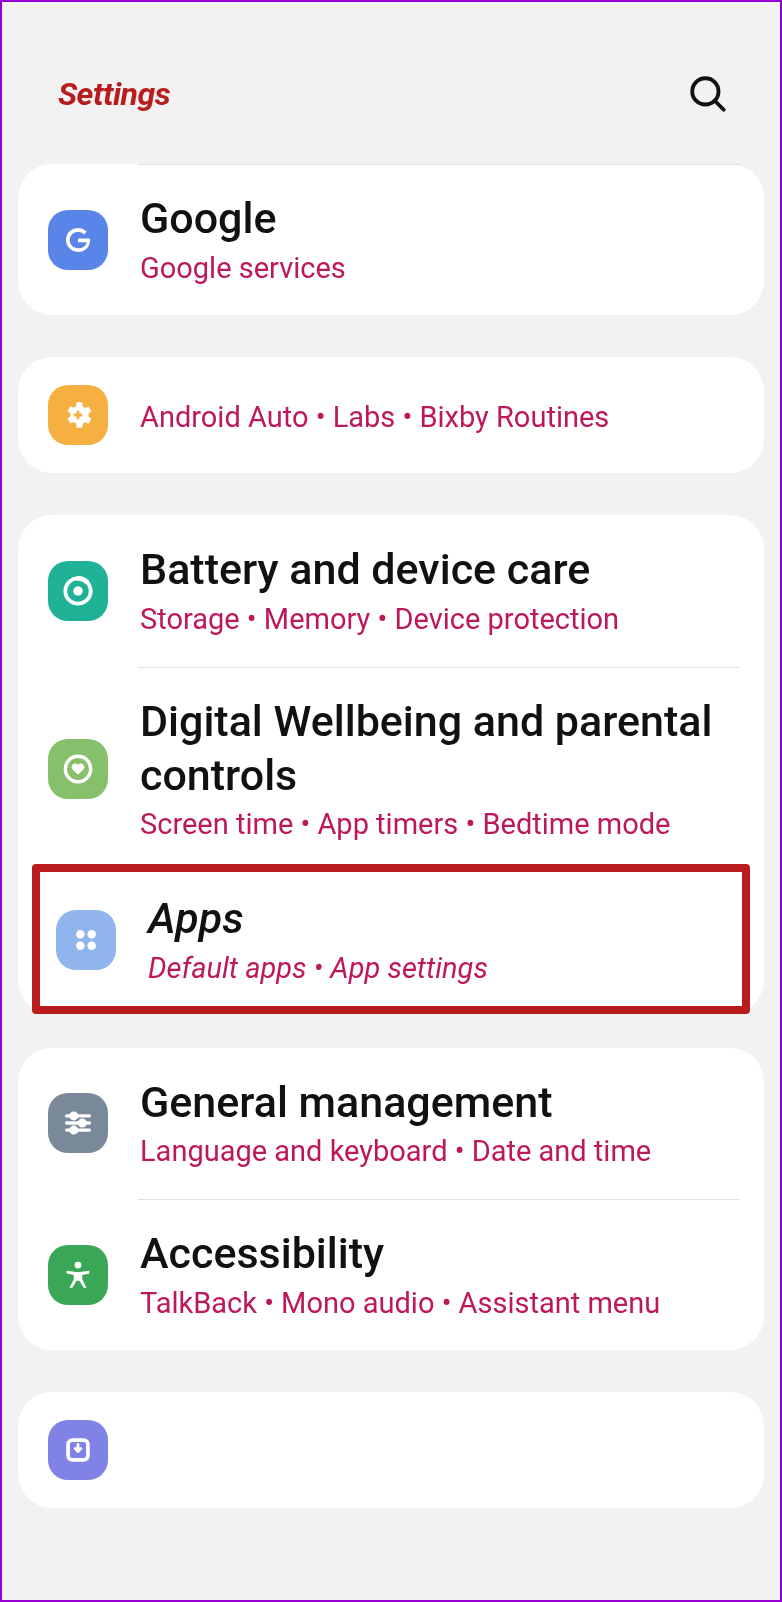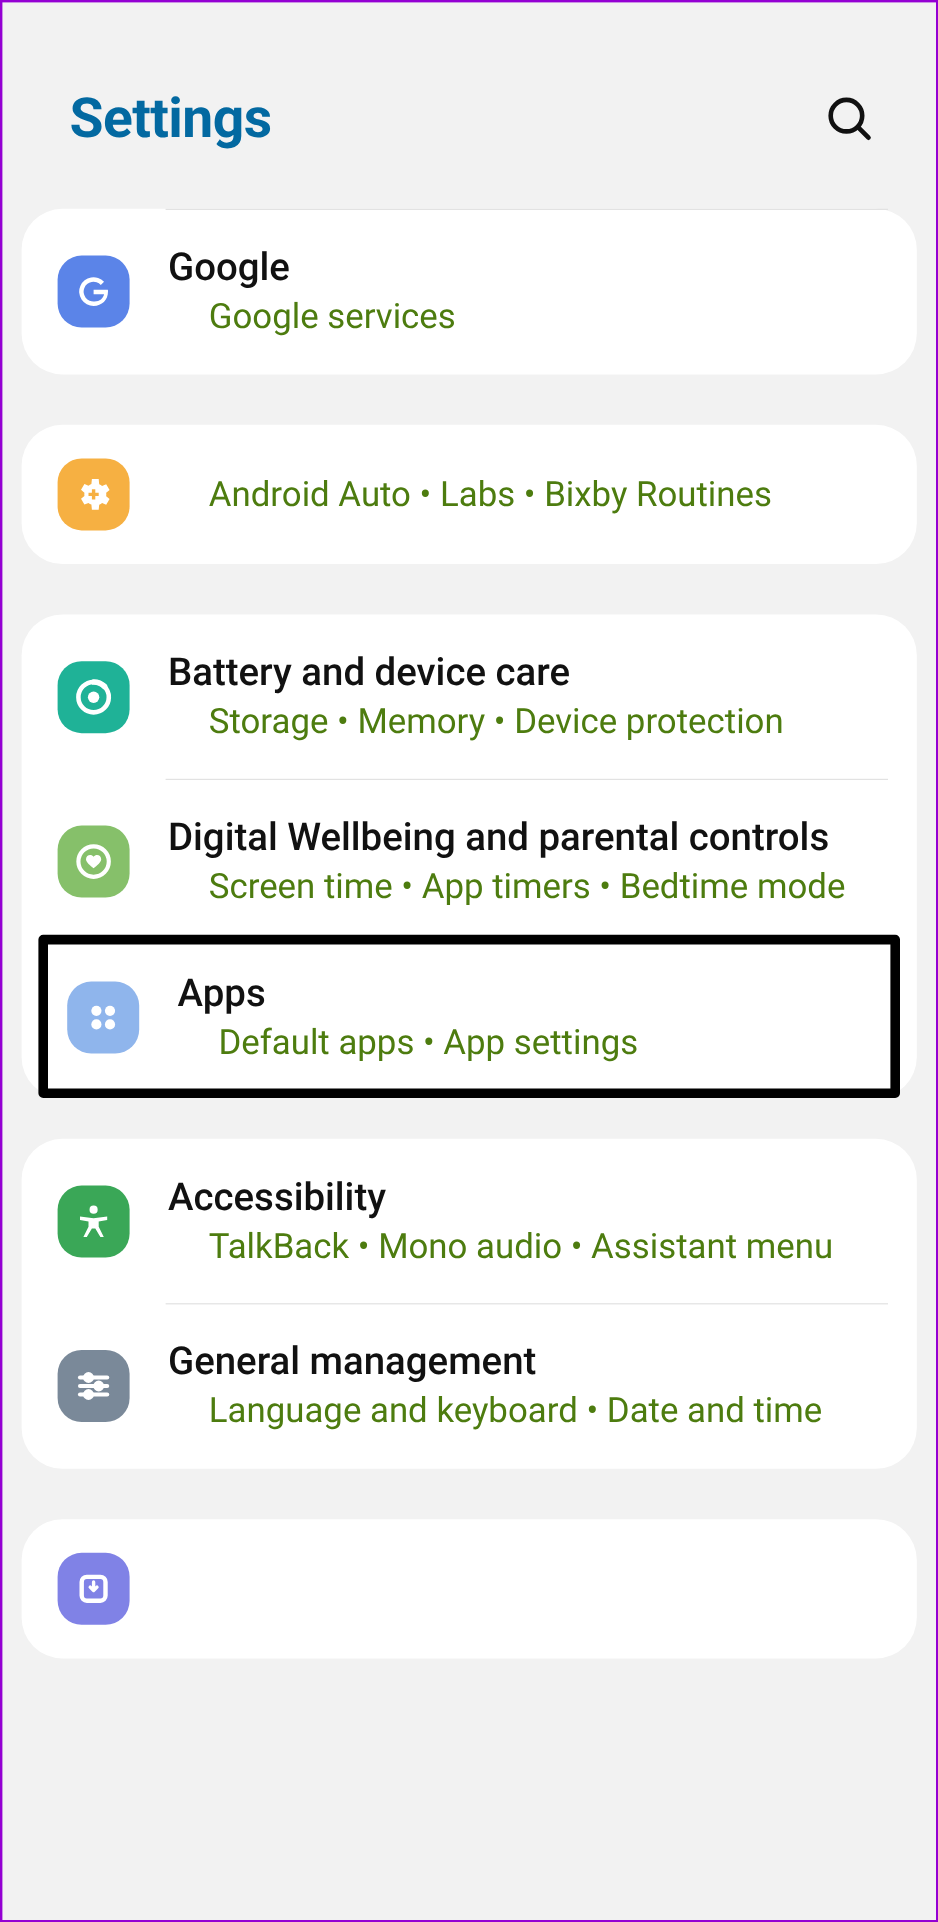--- a/index.html
+++ b/index.html
@@ -10,24 +10,25 @@
     border: 2px solid #9400d3;
     overflow: hidden;
   }
   .header {
     display: flex;
     align-items: center;
     justify-content: space-between;
     padding: 70px 50px 48px 56px;
   }
   .header-title {
-    font-size: 46px;
+    font-size: 32px;
     font-weight: 700;
-    color: #0369a1;
+    color: #b91c1c;
     letter-spacing: -0.5px;
+    font-style: italic;
   }
   .search-btn {
     width: 44px;
     height: 44px;
     display: flex;
     align-items: center;
     justify-content: center;
     cursor: pointer;
   }
   .card {
@@ -66,37 +67,37 @@
     height: 60px;
     border-radius: 20px;
     display: flex;
     align-items: center;
     justify-content: center;
     flex-shrink: 0;
     margin-right: 32px;
   }
   .row-text { flex: 1; min-width: 0; }
   .row-title {
-    font-size: 32px;
+    font-size: 43px;
     font-weight: 500;
     color: #111;
     line-height: 1.25;
   }
   .row-sub {
     font-size: 29px;
-    color: #4d7c0f;
+    color: #be185d;
     margin-top: 4px;
     line-height: 1.3;
-    margin-left: 34px;
   }
   .highlight {
-    border: 8px solid #000000;
+    border: 8px solid #b91c1c;
     margin: -8px -16px -8px -16px;
     padding: 0 8px;
     border-radius: 4px;
+    font-style: italic;
   }
   .highlight .row { padding: 20px 0 18px 8px; }
   svg { display: block; }
 </style>
 </head>
 <body>
 
 <div class="header">
   <div class="header-title">Settings</div>
   <div class="search-btn">
@@ -173,47 +174,47 @@
       <div class="row-text">
         <div class="row-title">Apps</div>
         <div class="row-sub">Default apps  •  App settings</div>
       </div>
     </div>
   </div>
 </div>
 
 <div class="card">
   <div class="row">
-    <div class="icon-wrap" style="background:#3aa757">
-      <svg width="34" height="34" viewBox="0 0 24 24" fill="#fff">
-          <circle cx="12" cy="5" r="2.4"></circle>
-          <path d="M4 9l8 1 8-1v2l-5 1v3l3 6h-2l-3-5h-2l-3 5H6l3-6v-3L4 11V9z"></path>
-        </svg>
-    </div>
-    <div class="row-text">
-      <div class="row-title">Accessibility</div>
-      <div class="row-sub">TalkBack  •  Mono audio  •  Assistant menu</div>
-    </div>
-  </div>
-  <div class="row">
     <div class="icon-wrap" style="background:#7a8999">
       <svg width="34" height="34" viewBox="0 0 24 24" stroke="#fff" stroke-width="2.4" stroke-linecap="round">
           <line x1="4" y1="7" x2="20" y2="7"></line>
           <line x1="4" y1="12" x2="20" y2="12"></line>
           <line x1="4" y1="17" x2="20" y2="17"></line>
           <circle cx="9" cy="7" r="2" fill="#fff"></circle>
           <circle cx="15" cy="12" r="2" fill="#fff"></circle>
           <circle cx="9" cy="17" r="2" fill="#fff"></circle>
         </svg>
     </div>
     <div class="row-text">
       <div class="row-title">General management</div>
       <div class="row-sub">Language and keyboard  •  Date and time</div>
     </div>
   </div>
+  <div class="row">
+    <div class="icon-wrap" style="background:#3aa757">
+      <svg width="34" height="34" viewBox="0 0 24 24" fill="#fff">
+          <circle cx="12" cy="5" r="2.4"></circle>
+          <path d="M4 9l8 1 8-1v2l-5 1v3l3 6h-2l-3-5h-2l-3 5H6l3-6v-3L4 11V9z"></path>
+        </svg>
+    </div>
+    <div class="row-text">
+      <div class="row-title">Accessibility</div>
+      <div class="row-sub">TalkBack  •  Mono audio  •  Assistant menu</div>
+    </div>
+  </div>
 </div>
 
 <div class="card" style="margin-bottom:0">
   <div class="row">
     <div class="icon-wrap" style="background:#8082e6">
       <svg width="34" height="34" viewBox="0 0 24 24" fill="none" stroke="#fff" stroke-width="2.6" stroke-linecap="round">
           <rect x="5" y="5" width="14" height="14" rx="3"></rect>
           <path d="M12 8v5m0 0l-2-2m2 2l2-2" stroke-width="2"></path>
         </svg>
     </div>

